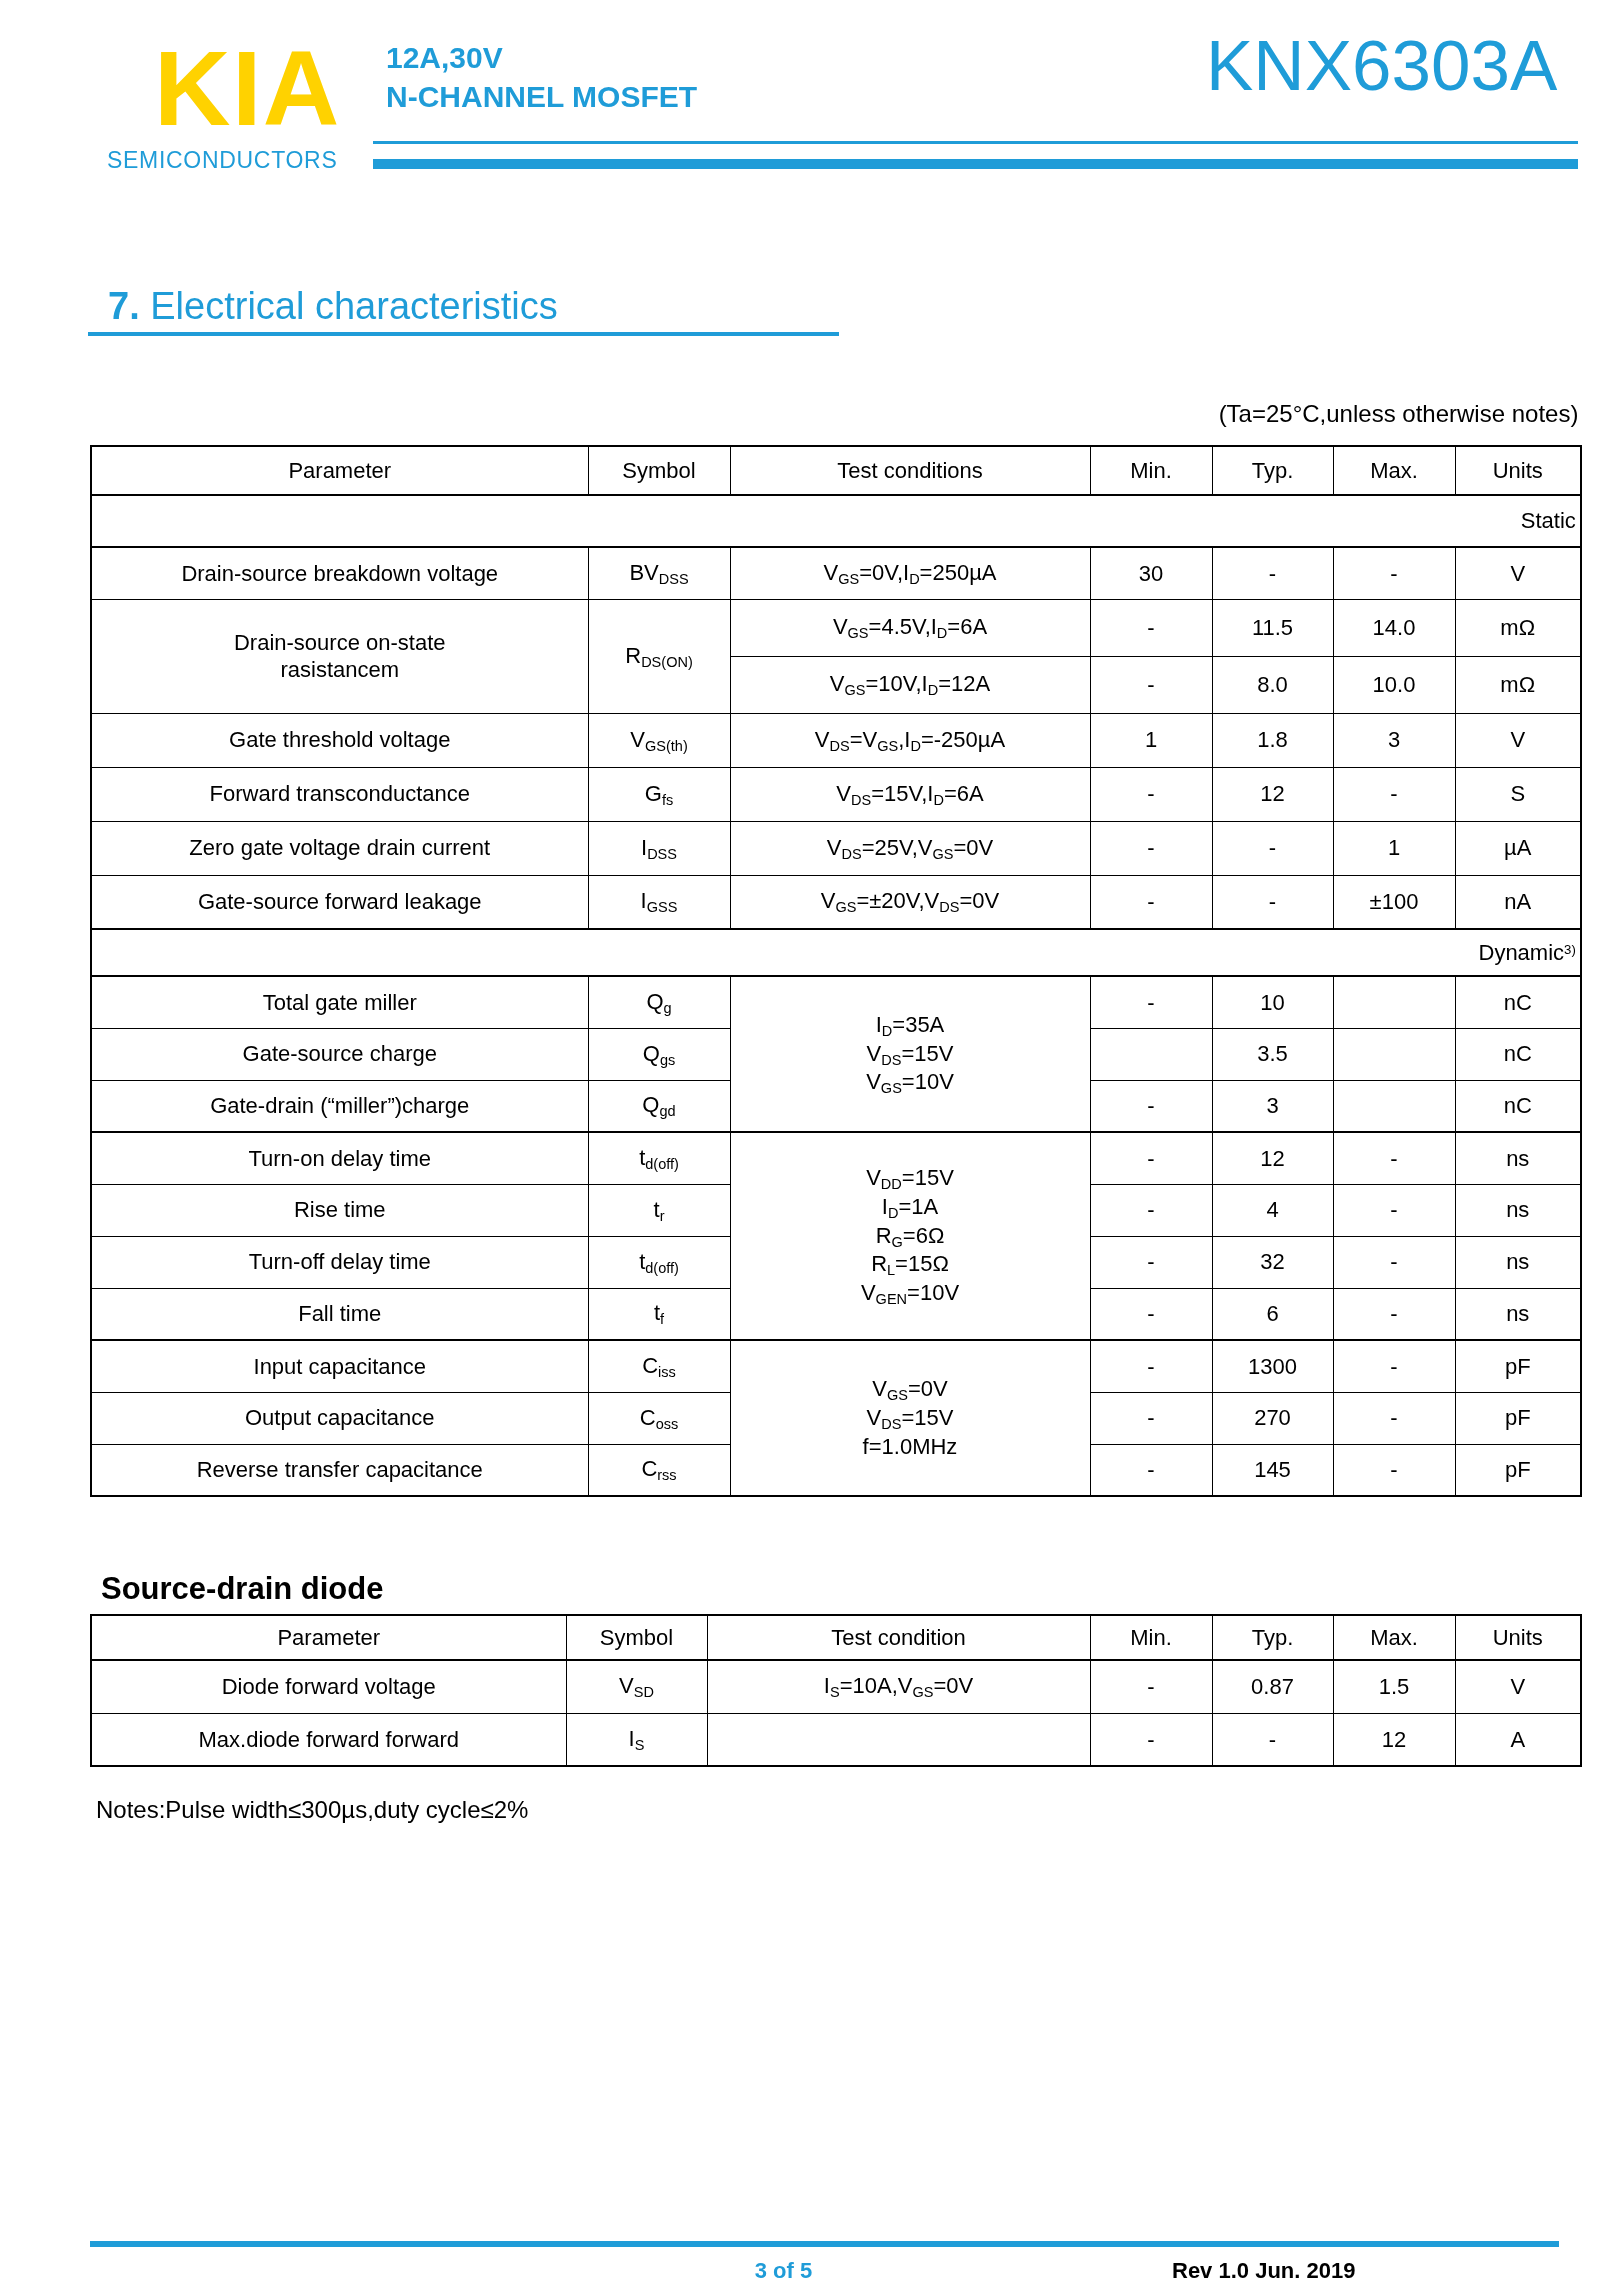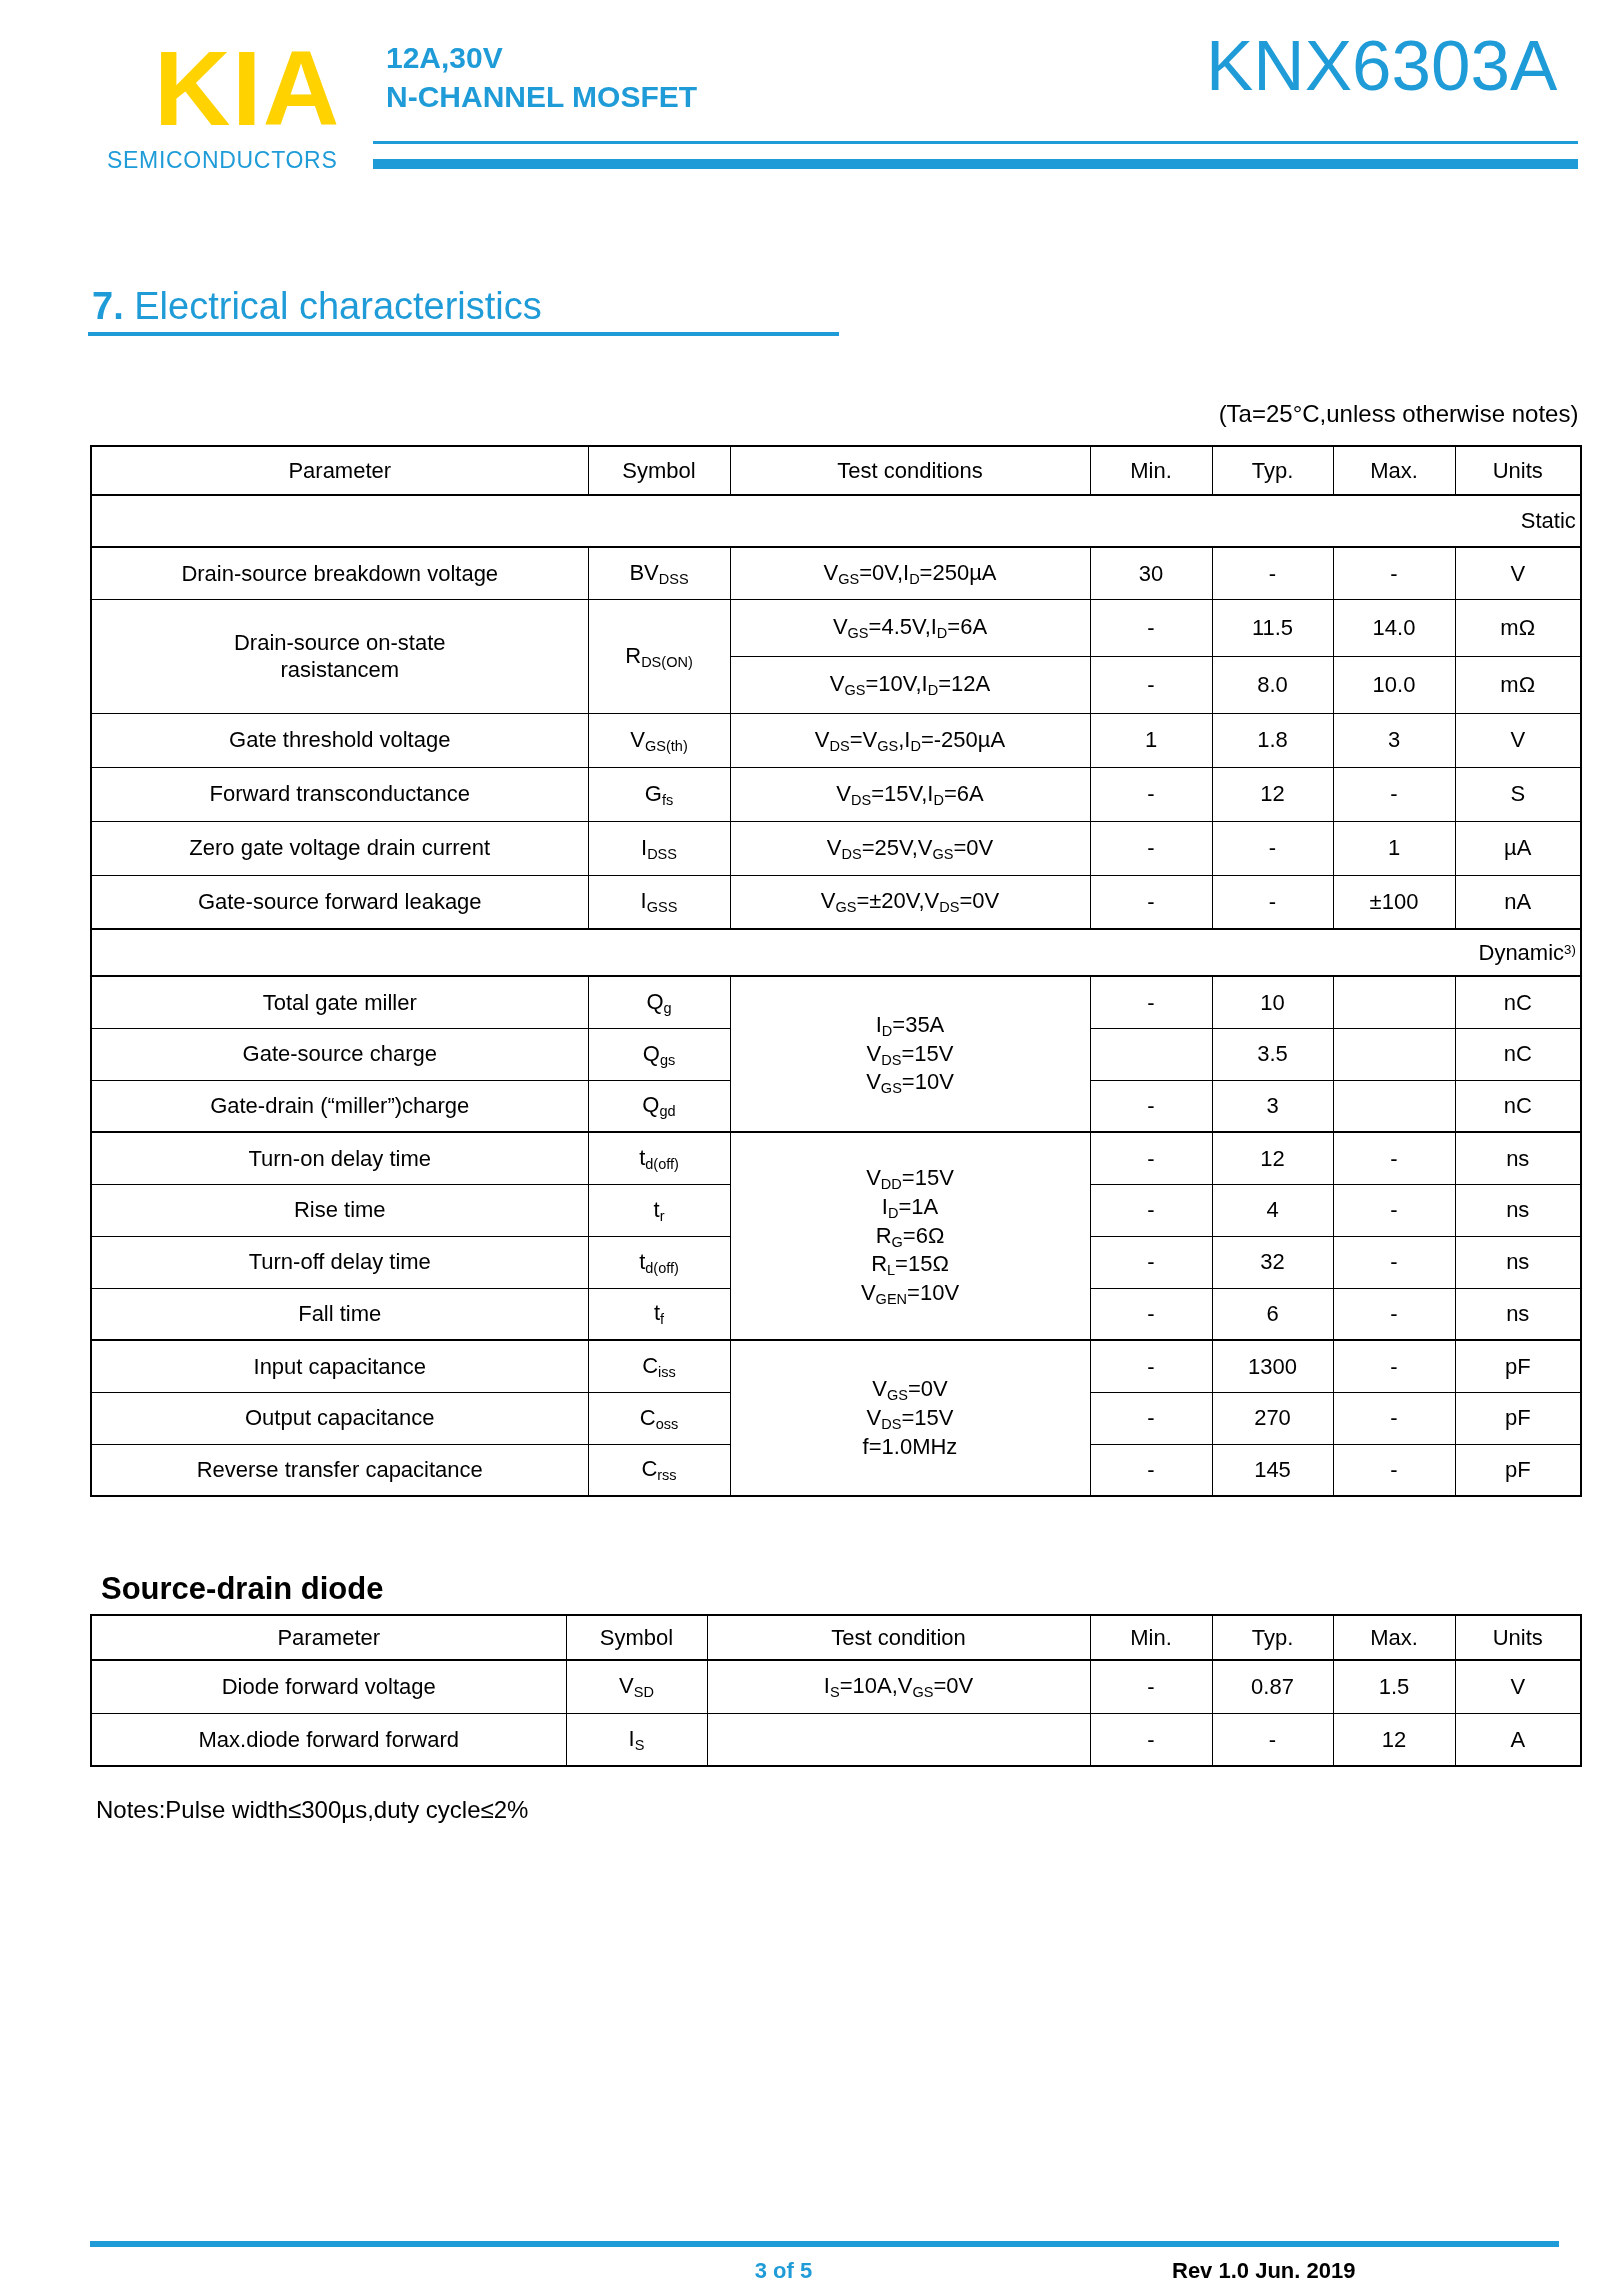--- a/index.html
+++ b/index.html
@@ -10,21 +10,21 @@
   .brand-logo{position:absolute;left:106px;top:35px;font-size:106px;font-weight:bold;
               color:#ffd200;line-height:1;letter-spacing:1.4px;margin-left:48px;}
   .brand-subtext{position:absolute;left:107px;top:147px;font-size:23px;color:#1f9cd8;letter-spacing:0.7px;}
   .subtitle{position:absolute;left:386px;top:38px;font-size:30px;font-weight:bold;
             color:#1f9cd8;line-height:39px;}
   .part-number{position:absolute;left:1206px;top:30px;font-size:71px;color:#1f9cd8;line-height:1;}
   .rule-thin{position:absolute;left:373px;top:141px;width:1205px;height:2.8px;background:#1f9cd8;}
   .rule-thick{position:absolute;left:373px;top:159px;width:1205px;height:10px;background:#1f9cd8;}
 
   
-  .section-title{position:absolute;left:92px;top:286px;font-size:38px;color:#1f9cd8;line-height:1.1;}
+  .section-title{position:absolute;left:108px;top:286px;font-size:38px;color:#1f9cd8;line-height:1.1;}
   .section-title .num{font-weight:bold;}
   .title-underline{position:absolute;left:88px;top:332px;width:751px;height:3.5px;background:#1f9cd8;}
   .condition-note{position:absolute;right:27.6px;top:400px;font-size:24px;color:#000;}
 
   
   table{border-collapse:collapse;table-layout:fixed;}
   .main-table{position:absolute;left:90px;top:445px;width:1489px;border:2.8px solid #000;}
   .diode-table{position:absolute;left:90px;top:1614px;width:1489px;border:2.8px solid #000;}
   th,td{border:1.4px solid #000;font-size:22px;font-weight:400;text-align:center;
         vertical-align:middle;padding:0 4.2px;line-height:1.25;}

